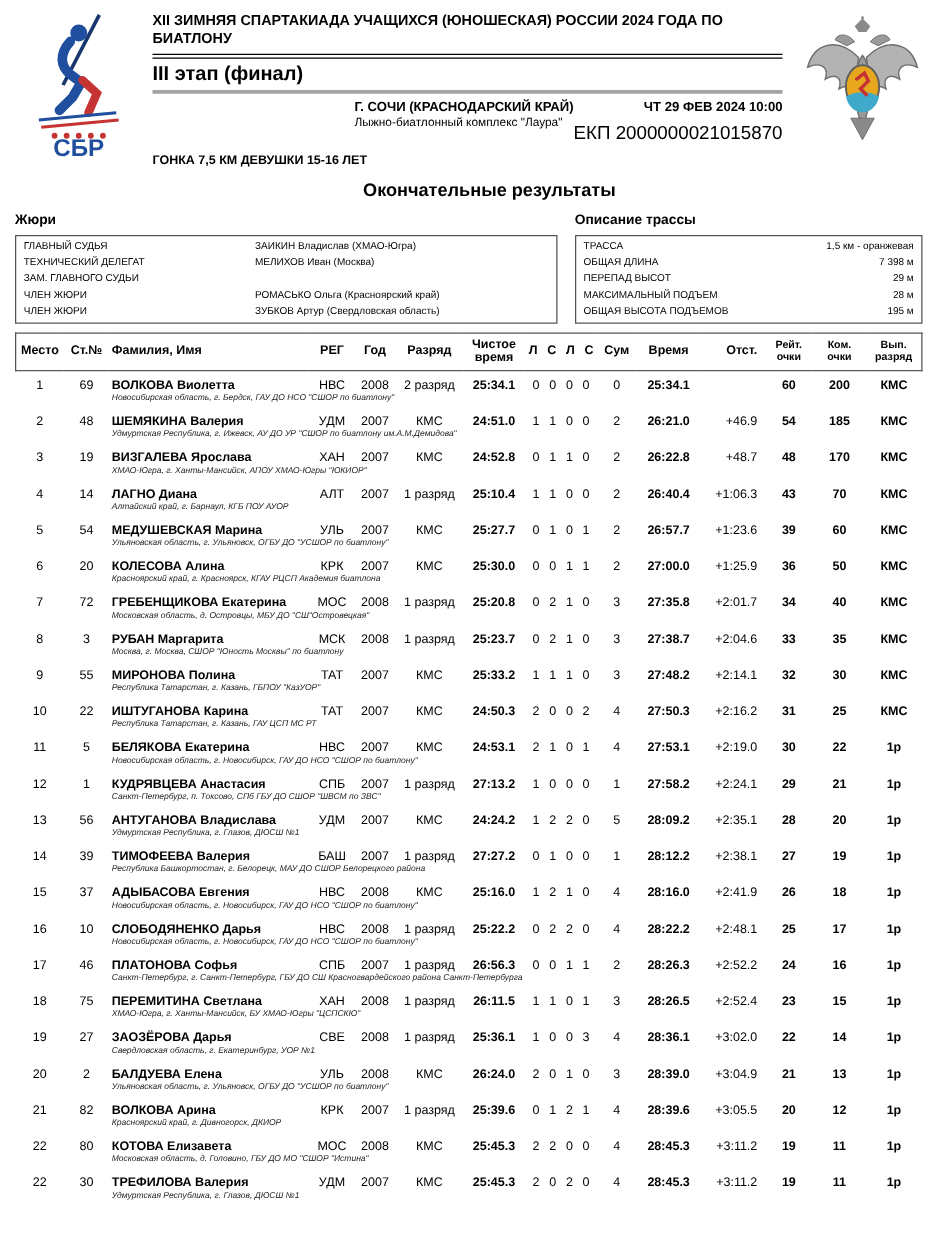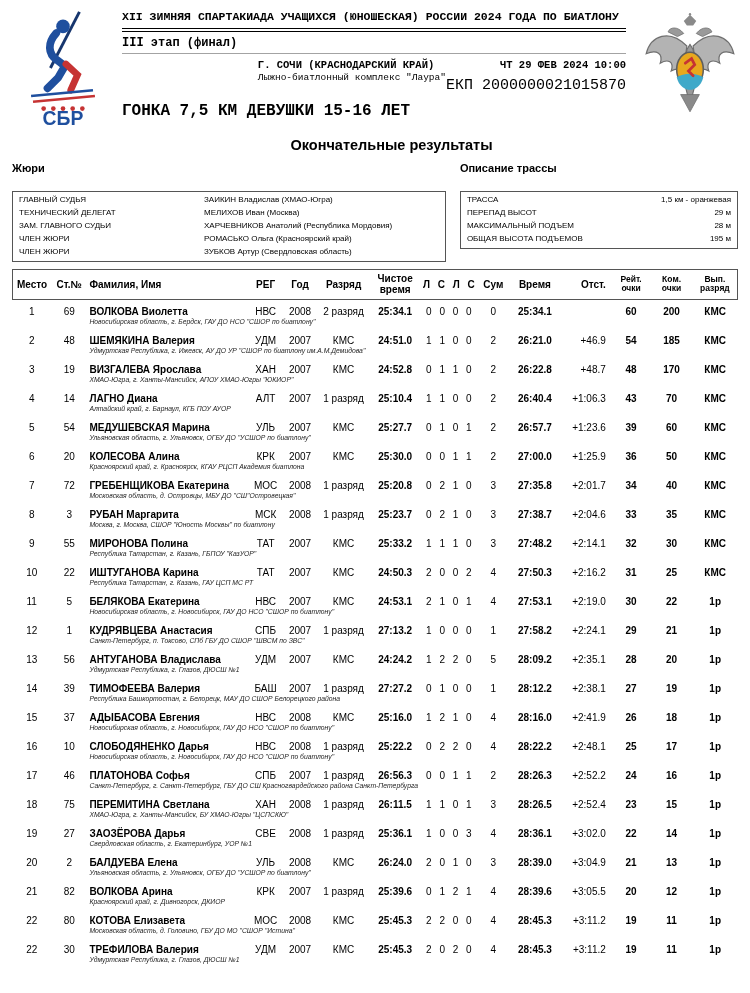--- a/index.html
+++ b/index.html
@@ -2,41 +2,41 @@
 <html><head>
 <meta charset="utf-8">
 <style>
   html,body{margin:0;padding:0;background:#fff;}
   .page{width:750px;height:993px;background:#fff;color:#000;
         font-family:"Liberation Sans",sans-serif;box-sizing:border-box;overflow:hidden;}
 
   
   .header{display:flex;align-items:flex-start;padding:8px 10px 0 16px;}
   .logo-left{flex:0 0 94px;display:flex;justify-content:center;}
-  .header-center{flex:1;padding:2px 14px 0 12px;font-family:Liberation Mono, monospace;}
+  .header-center{flex:1;padding:2px 14px 0 12px;}
   .logo-right{flex:0 0 100px;display:flex;justify-content:center;}
 
   .h-title{font-weight:bold;font-size:11.5px;line-height:1.25;}
   .rule-double{height:2px;border-top:1px solid #000;border-bottom:1px solid #000;margin-top:4px;}
-  .h-stage{font-weight:bold;font-size:12px;padding:4px 0 3px;border-bottom:1px solid #a3a3a3;}
+  .h-stage{font-weight:bold;font-size:16px;padding:4px 0 3px;border-bottom:3px solid #a3a3a3;}
   .h-meta{display:flex;justify-content:flex-end;margin-top:5px;}
   .h-city{font-weight:bold;font-size:10.5px;}
   .h-complex{font-size:9.5px;margin-top:1px;}
   .h-right{text-align:right;}
   .h-dt{font-weight:bold;font-size:10.5px;}
   .h-ekp{font-size:15px;margin-top:6px;}
-  .h-race{font-weight:bold;font-size:16px;margin-top:8px;}
+  .h-race{font-weight:bold;font-size:10px;margin-top:8px;}
 
   .doc-title{text-align:center;font-weight:bold;font-size:14.5px;margin:11px 0 9px;padding-left:33px;}
 
   
   .info{display:flex;gap:14px;padding:0 12px;align-items:flex-start;}
   .info-col-left{flex:1.56;}
   .info-col-right{flex:1;}
-  .info-heading{font-size:11px;font-weight:bold;margin:0 0 17px 0;}
+  .info-heading{font-size:11px;font-weight:bold;margin:0 0 6px 0;}
   .box{border:1px solid #555;padding:2px 6px;}
   .box-row{display:flex;font-size:8px;line-height:1.62;}
   .jury-role{flex:0 0 185px;}
   .jury-name{flex:1;}
   .course-row{justify-content:space-between;}
 
   
   .results{padding:7px 12px 0;}
   table{border-collapse:collapse;width:100%;table-layout:fixed;}
   thead th{font-weight:bold;font-size:10px;padding:3px 2px;vertical-align:middle;
@@ -134,21 +134,20 @@
     <div class="jury-name">ЗАИКИН Владислав (ХМАО-Югра)</div>
   </div>
 
   <div class="box-row">
     <div class="jury-role">ТЕХНИЧЕСКИЙ ДЕЛЕГАТ</div>
     <div class="jury-name">МЕЛИХОВ Иван (Москва)</div>
   </div>
 
   <div class="box-row">
     <div class="jury-role">ЗАМ. ГЛАВНОГО СУДЬИ</div>
-    <div class="jury-name">ХАРЧЕВНИКОВ Анатолий (Республика Мордовия)</div>
   </div>
 
   <div class="box-row">
     <div class="jury-role">ЧЛЕН ЖЮРИ</div>
     <div class="jury-name">РОМАСЬКО Ольга (Красноярский край)</div>
   </div>
 
   <div class="box-row">
     <div class="jury-role">ЧЛЕН ЖЮРИ</div>
     <div class="jury-name">ЗУБКОВ Артур (Свердловская область)</div>
@@ -156,20 +155,24 @@
 </div>
     </div>
     <div class="info-col-right">
       <div class="info-heading">Описание трассы</div>
       <div class="box">
   <div class="box-row course-row">
     <div>ТРАССА</div>
     <div>1,5 км - оранжевая</div>
   </div>
 
+  <div class="box-row course-row">
+    <div>ОБЩАЯ ДЛИНА</div>
+    <div>7 398 м</div>
+  </div>
 
   <div class="box-row course-row">
     <div>ПЕРЕПАД ВЫСОТ</div>
     <div>29 м</div>
   </div>
 
   <div class="box-row course-row">
     <div>МАКСИМАЛЬНЫЙ ПОДЪЕМ</div>
     <div>28 м</div>
   </div>

